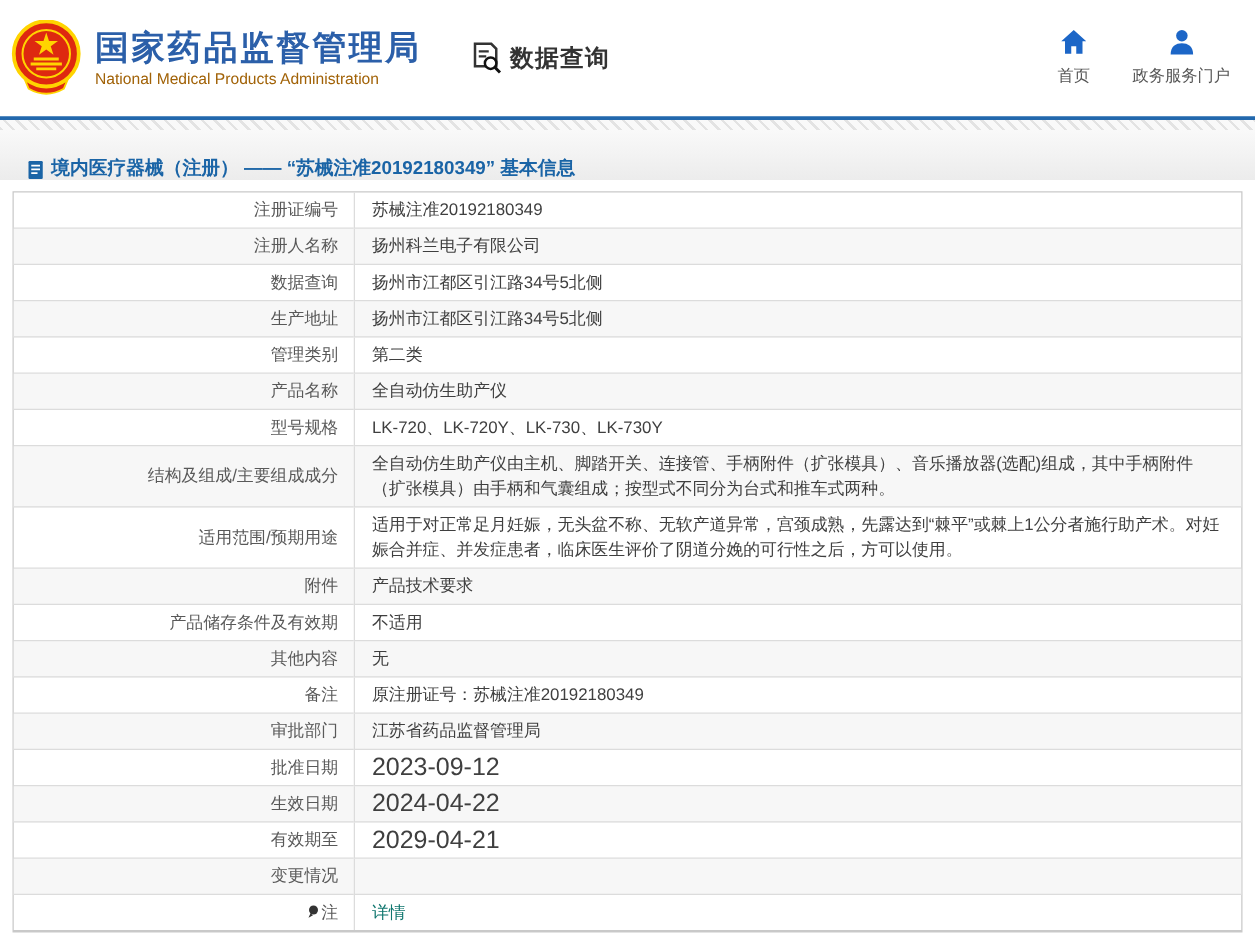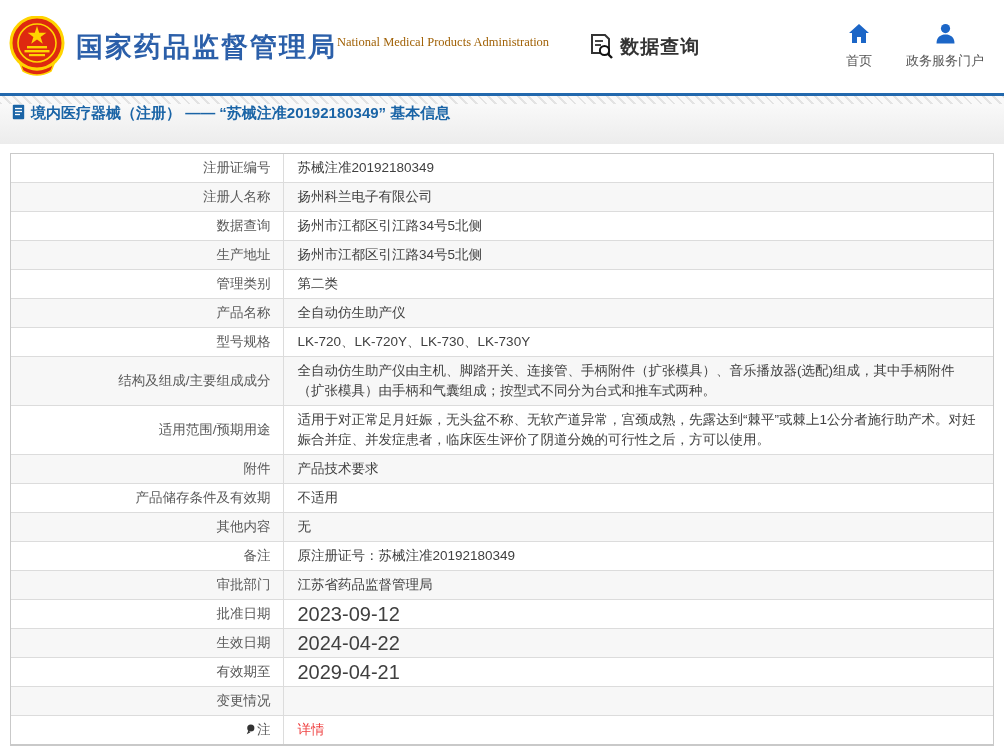--- a/index.html
+++ b/index.html
@@ -2,53 +2,53 @@
 <html><head>
 <meta charset="utf-8">
 <style>
   * { margin:0; padding:0; box-sizing:border-box; }
   html,body { width:1004px; height:752px; background:#fff; overflow:hidden;
     font-family:"Liberation Sans","DejaVu Sans",sans-serif; }
 
   
   .header { height:93px; display:flex; align-items:center; padding:0 14px 0 8px; background:#fff; }
   .logo { width:58px; height:62px; margin-right:10px; flex:0 0 auto; }
-  .brand { display:flex; flex-direction:row; justify-content:center;font-family:Liberation Serif, serif; }
+  .brand { display:flex; flex-direction:column; justify-content:center; }
   .brand-cn { font-size:27px; font-weight:bold; color:#2b5fa9; letter-spacing:2px; line-height:30px; }
   .brand-en { font-size:12.5px; color:#a16207; margin-top:3px; }
   .data-query { display:flex; align-items:center; margin-left:40px; cursor:pointer; }
   .data-query svg { margin-right:5px; }
   .dq-label { font-size:19px; color:#333; font-weight:600; letter-spacing:1px; }
   .spacer { flex:1; }
   .topnav { display:flex; gap:34px; padding-right:6px; }
   .nav-item { display:flex; flex-direction:column; align-items:center; cursor:pointer; }
   .nav-item svg { height:21px; }
   .nav-label { font-size:13px; color:#555; margin-top:8px; white-space:nowrap; }
 
   
   .blue-line { height:3px; background:#2268ad; }
   .hatch { height:8px;
     background:repeating-linear-gradient(45deg,#e3e3e3 0 2px,#f9f9f9 2px 7px); }
   .crumb-bar { height:40px; background:linear-gradient(#f9f9f9,#ececec);
-    display:flex; align-items:flex-start; padding:0 12px; }
+    display:flex; align-items:flex-end; padding:0 22px; }
   .crumb-bar svg { margin-right:6px; }
   .crumb-text { font-size:15px; font-weight:bold; color:#1a64a6; }
 
   
   .tbl-wrap { margin:9px 10px 0 10px; border:1px solid #c9c9c9; border-bottom-width:2px; }
   table { width:100%; border-collapse:collapse; table-layout:fixed; }
   col.c1 { width:272px; }
   tr:nth-child(even) td { background:#f7f7f7; }
   td { border-top:1px solid #dcdcdc; font-size:13.5px; vertical-align:middle; }
   tr:first-child td { border-top:none; }
   td.lbl { border-right:1px solid #dcdcdc; text-align:right; color:#595959;
     padding:4px 12px 4px 6px; line-height:20px; }
   td.val { color:#3f3f3f; padding:4px 12px 4px 14px; line-height:20px; }
   td.val.mono { font-family:Liberation Sans, sans-serif; font-size:20px;margin-top:24px; }
-  a.details { color:#ef4444; text-decoration:none; cursor:pointer; }
+  a.details { color:#0f766e; text-decoration:none; cursor:pointer; }
   .note-ico { display:inline-block; vertical-align:-1px; margin-right:2px; }
 </style>
 </head>
 <body>
 
 <div class="header">
   <svg class="logo" viewBox="0 0 58 62">
     <circle cx="29" cy="27" r="26" fill="#de2910"></circle>
     <circle cx="29" cy="27" r="26" fill="none" stroke="#ffd400" stroke-width="3"></circle>
     <circle cx="29" cy="27" r="19" fill="#de2910" stroke="#ffd400" stroke-width="1.6"></circle>

